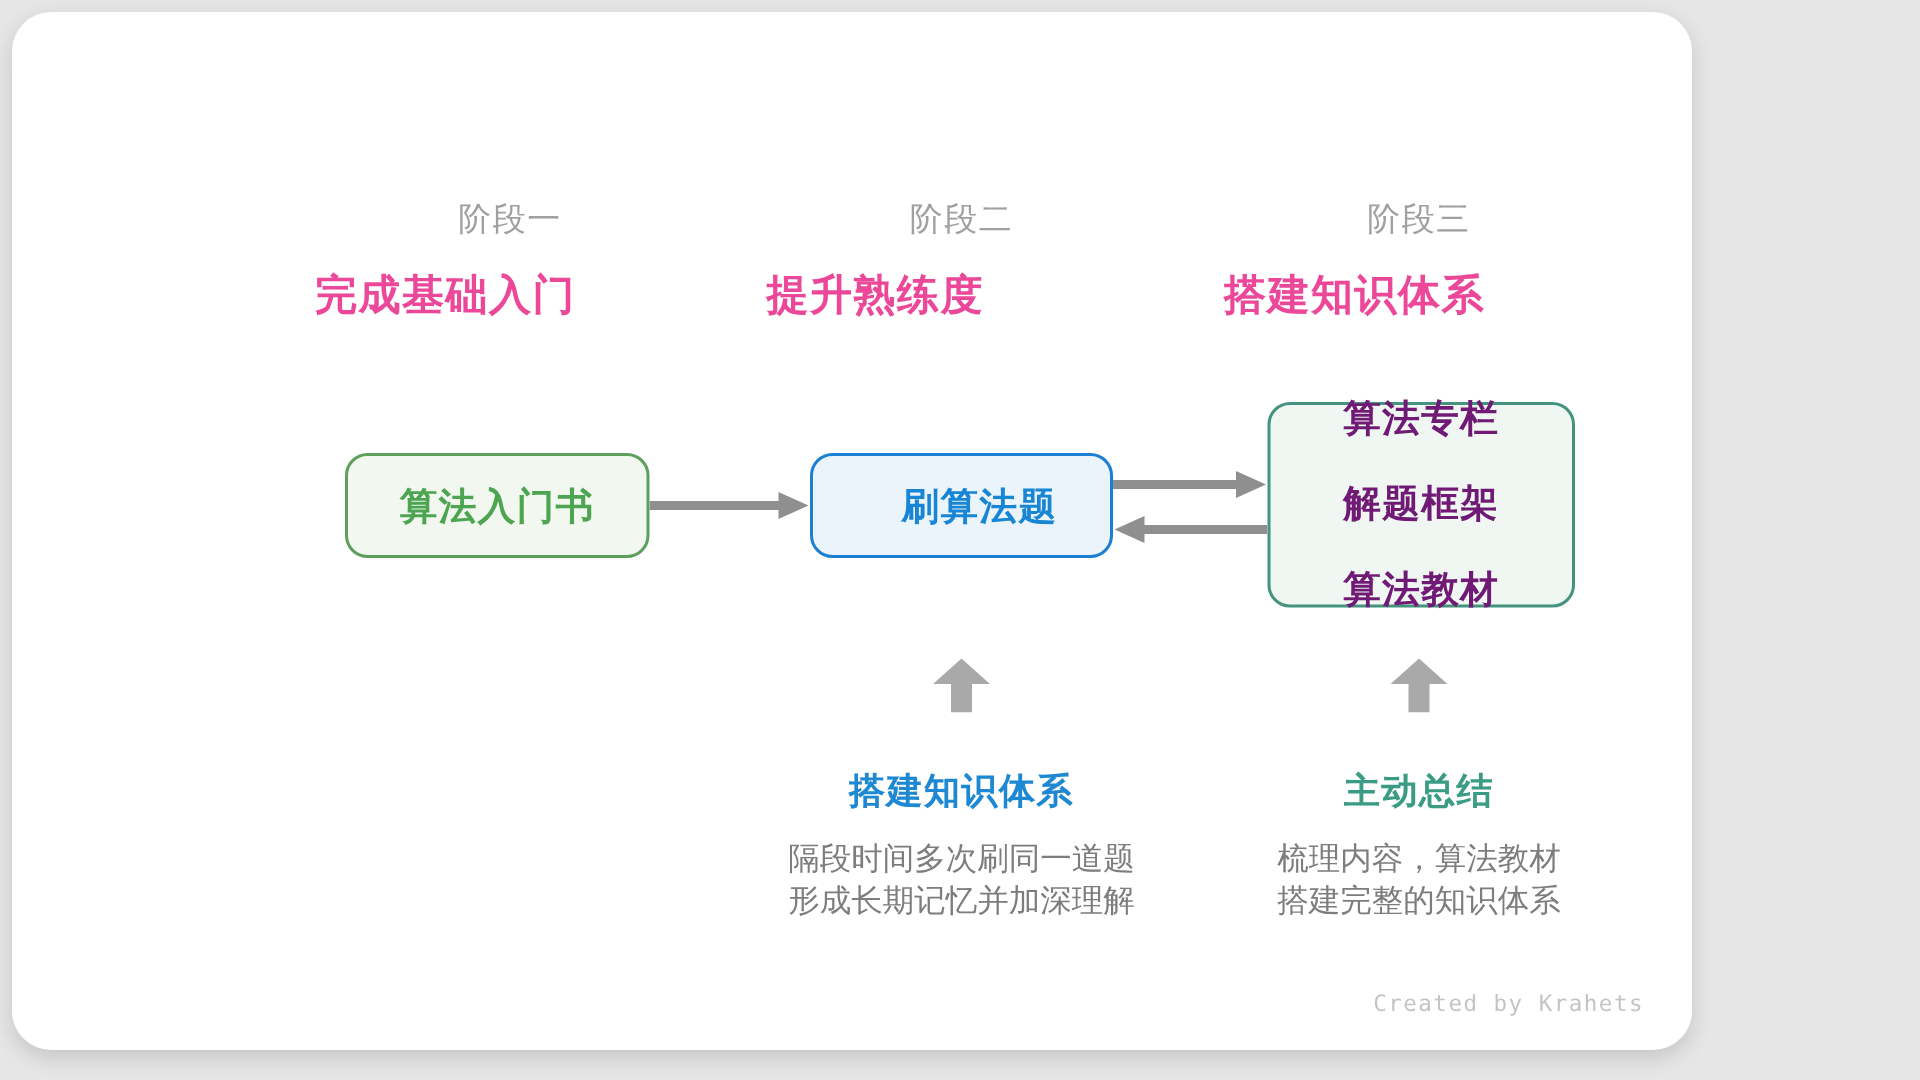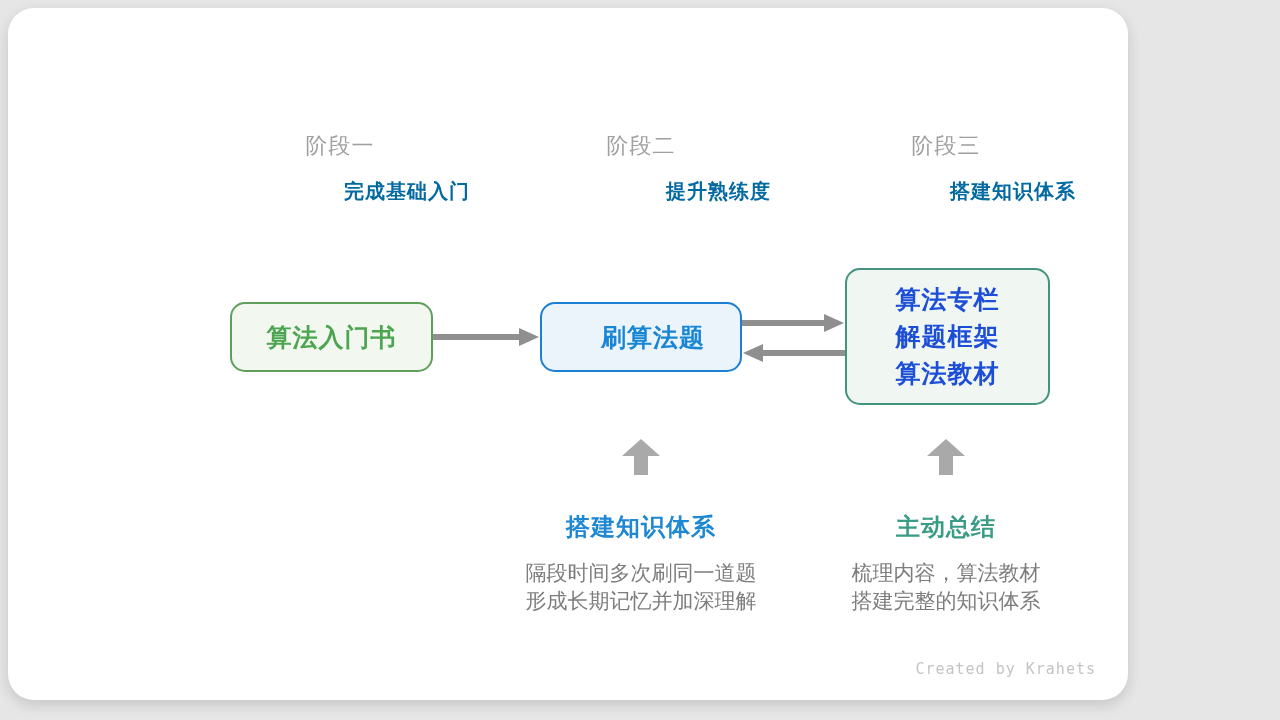--- a/index.html
+++ b/index.html
@@ -22,43 +22,43 @@
   
   .stage-title {
     width: 260px;
     text-align: center;
     font-size: 22px;
     color: #a0a0a0;
     letter-spacing: 1px;
   }
   .stage-subtitle {
     width: 260px;
-    text-align: right;
-    font-size: 20px;
+    text-align: left;
+    font-size: 28px;
     font-weight: bold;
-    color: #0369a1;
+    color: #ec4899;
     letter-spacing: 1px;
   }
 
   
   .node {
     border-style: solid;
     border-width: 2px;
     border-radius: 15px;
     display: flex;
     flex-direction: column;
     align-items: center;
     justify-content: center;
     font-size: 25px;
     font-weight: bold;
     letter-spacing: 1px;
   }
   .node-green  { border-color: #5f9f5c; background: #f2f8ef; color: #4da552; }
   .node-blue   { border-color: #1b7fd4; background: #ebf4fb; color: #1886d4; }
-  .node-teal   { border-color: #43937e; background: #f0f7f3; color: #1d4ed8; }
+  .node-teal   { border-color: #43937e; background: #f0f7f3; color: #701a75; gap: 20px; }
   .node-line   { line-height: 37px; }
 
   
   .anno-title {
     width: 300px;
     text-align: center;
     font-size: 24px;
     font-weight: bold;
     letter-spacing: 1px;
   }

